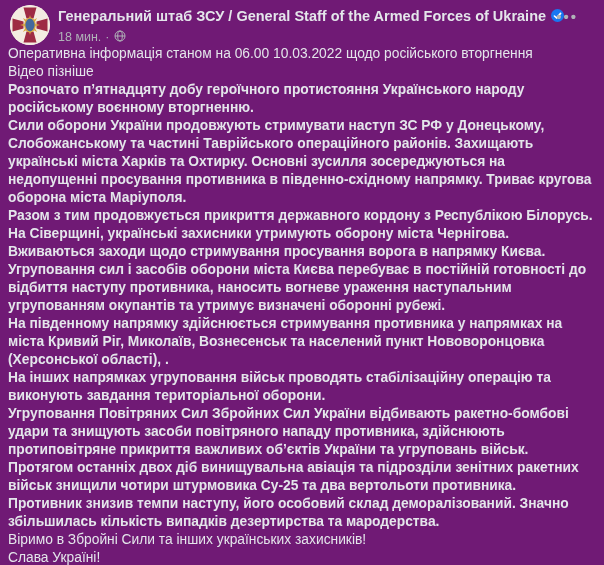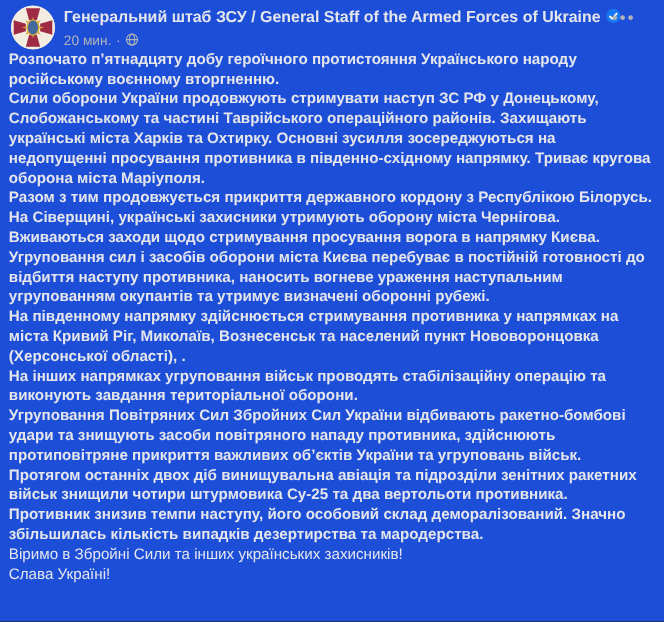--- a/index.html
+++ b/index.html
@@ -10,21 +10,21 @@
   body {
     width: 604px;
     height: 565px;
     overflow: hidden;
     font-family: "Liberation Sans", "DejaVu Sans", sans-serif;
     color: #e4e6eb;
   }
   .post-card {
     width: 604px;
     height: 565px;
-    background: #1d4ed8;
+    background: #701a75;
     position: relative;
     box-sizing: border-box;
   }
   
   .post-header {
     display: flex;
     align-items: flex-start;
     padding: 5px 10px 0 10px;
     position: relative;
   }
@@ -127,36 +127,38 @@
       <div class="page-name-row">
         <span class="page-name">Генеральний штаб ЗСУ / General Staff of the Armed Forces of Ukraine</span>
         <span class="verified">
           <svg viewBox="0 0 16 16" width="13" height="13">
             <circle cx="8" cy="8" r="8" fill="#1877f2"></circle>
             <path d="M4.2 8.6 L6.9 11.1 L11.8 5.4" stroke="#ffffff" stroke-width="2" fill="none" stroke-linecap="round" stroke-linejoin="round"></path>
           </svg>
         </span>
       </div>
       <div class="meta-row">
-        <span class="timestamp">20 мин.</span>
+        <span class="timestamp">18 мин.</span>
         <span class="meta-sep">·</span>
         <span class="globe">
           <svg viewBox="0 0 12 12" width="12" height="12" fill="none" stroke="#b0b3b8" stroke-width="1">
             <circle cx="6" cy="6" r="5"></circle>
             <ellipse cx="6" cy="6" rx="2.3" ry="5"></ellipse>
             <path d="M1 6 h10"></path>
           </svg>
         </span>
       </div>
     </div>
 
     <div class="more-btn">•••</div>
   </div>
 
   <div class="post-body">
+    <p class="para-intro">Оперативна інформація станом на 06.00 10.03.2022 щодо російського вторгнення
+Відео пізніше</p>
     <p class="para-main">Розпочато п’ятнадцяту добу героїчного протистояння Українського народу російському воєнному вторгненню.
 Сили оборони України продовжують стримувати наступ ЗС РФ у Донецькому, Слобожанському та частині Таврійського операційного районів. Захищають українські міста Харків та Охтирку. Основні зусилля зосереджуються на недопущенні просування противника в південно-східному напрямку. Триває кругова оборона міста Маріуполя.
 Разом з тим продовжується прикриття державного кордону з Республікою Білорусь.
 На Сіверщині, українські захисники утримують оборону міста Чернігова. Вживаються заходи щодо стримування просування ворога в напрямку Києва.
 Угруповання сил і засобів оборони міста Києва перебуває в постійній готовності до відбиття наступу противника, наносить вогневе ураження наступальним угрупованням окупантів та утримує визначені оборонні рубежі.
 На південному напрямку здійснюється стримування противника у напрямках на міста Кривий Ріг, Миколаїв, Вознесенськ та населений пункт Нововоронцовка (Херсонської області), .
 На інших напрямках угруповання військ проводять стабілізаційну операцію та виконують завдання територіальної оборони.
 Угруповання Повітряних Сил Збройних Сил України відбивають ракетно-бомбові удари та знищують засоби повітряного нападу противника, здійснюють протиповітряне прикриття важливих об’єктів України та угруповань військ. Протягом останніх двох діб винищувальна авіація та підрозділи зенітних ракетних військ знищили чотири штурмовика Су-25 та два вертольоти противника.
 Противник знизив темпи наступу, його особовий склад деморалізований. Значно збільшилась кількість випадків дезертирства та мародерства.</p>
     <p class="para-outro">Віримо в Збройні Сили та інших українських захисників!

